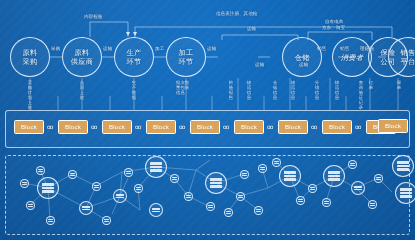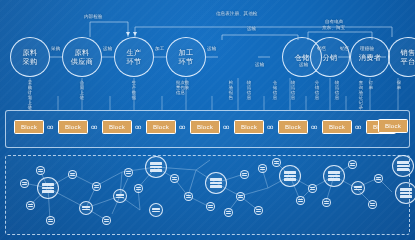--- a/index.html
+++ b/index.html
@@ -168,44 +168,45 @@
     <span data-name="node-production-line1">生产</span>
     <span data-name="node-production-line2">环节</span>
   </div>
   <div class="node" style="left:166px; top:37px;" data-name="node-processing">
     <span data-name="node-processing-line1">加工</span>
     <span data-name="node-processing-line2">环节</span>
   </div>
   <div class="node" style="left:282px; top:37px;" data-name="node-warehouse">
     <span data-name="node-warehouse-line1">仓储</span>
   </div>
-  <div class="node" style="left:310px; top:37px;" data-name="node-distribution">
-    <span data-name="node-distribution-line1">分销</span>
-  </div>
-  <div class="node" style="left:350px; top:37px;" data-name="node-consumer">
+  <div class="node" style="left:332px; top:37px;font-style:italic;" data-name="node-consumer">
     <span data-name="node-consumer-line1">消费者</span>
   </div>
 
   <style>
     [data-name="node-raw-purchase"]{ left:10px;  }
     [data-name="node-raw-supplier"]{ left:62px;  }
     [data-name="node-production"]  { left:114px; }
     [data-name="node-processing"]  { left:166px; }
     [data-name="node-quarantine"]  { left:218px; }
     [data-name="node-warehouse"]   { left:262px; }
     [data-name="node-distribution"]{ left:306px; }
     [data-name="node-consumer"]    { left:348px; }
   </style>
 
   <div class="node" style="left:388px; top:37px;" data-name="node-sales-platform">
     <span data-name="node-sales-platform-line1">销售</span>
     <span data-name="node-sales-platform-line2">平台</span>
   </div>
   <style>[data-name="node-sales-platform"]{ left:326px; }</style>
 
+  <div class="node" style="left:368px; top:37px;" data-name="node-insurance">
+    <span data-name="node-insurance-line1">保险</span>
+    <span data-name="node-insurance-line2">公司</span>
+  </div>
 
   <div class="flowlbl" style="left:51px;  top:46px;" data-name="flow-label-purchase">采购</div>
   <div class="flowlbl" style="left:103px; top:46px;" data-name="flow-label-transport-1">运输</div>
   <div class="flowlbl" style="left:155px; top:46px;" data-name="flow-label-processing">加工</div>
   <div class="flowlbl" style="left:207px; top:46px;" data-name="flow-label-transport-2">运输</div>
   <div class="flowlbl" style="left:255px; top:62px;" data-name="flow-label-transport-3">运输</div>
   <div class="flowlbl" style="left:299px; top:62px;" data-name="flow-label-transport-4">运输</div>
   <div class="flowlbl" style="left:340px; top:46px;" data-name="flow-label-sales-1">销售</div>
   <div class="flowlbl" style="left:317px; top:46px;" data-name="flow-label-sales-2">销售</div>
   <div class="flowlbl" style="left:360px; top:46px;" data-name="flow-label-claim-verify">理赔验</div>

